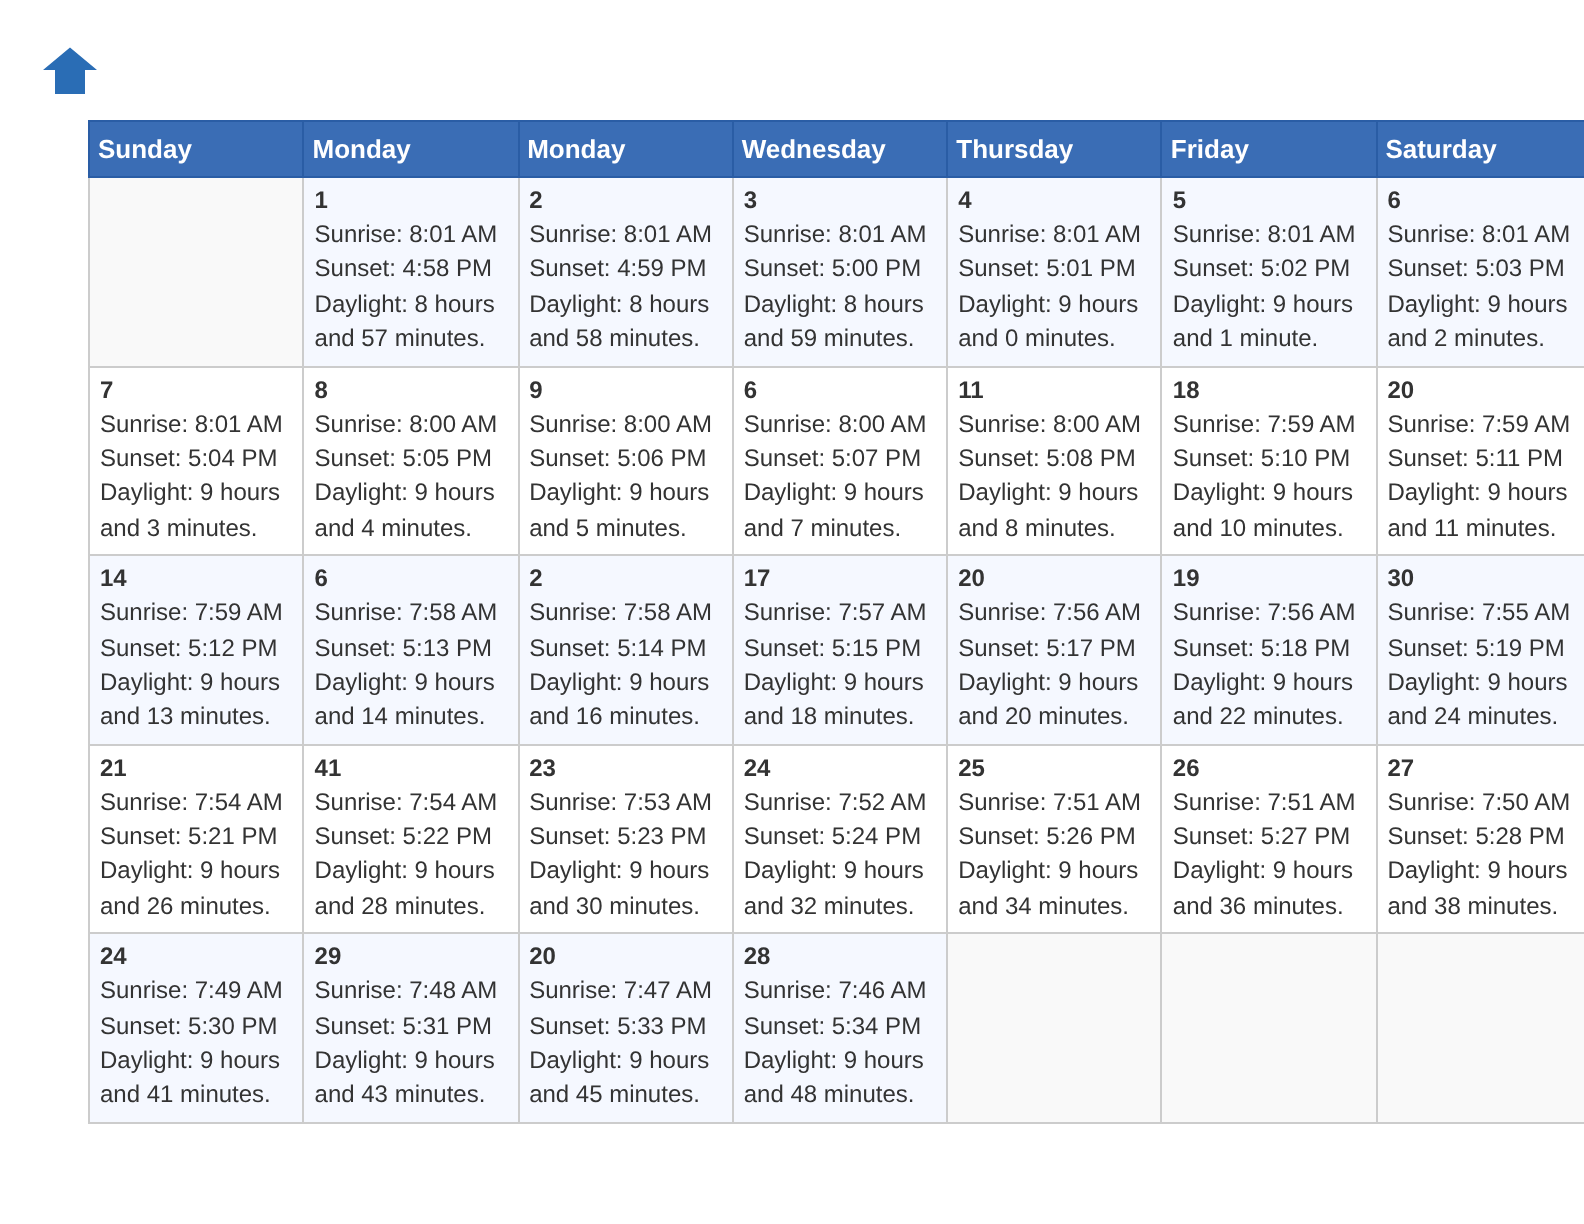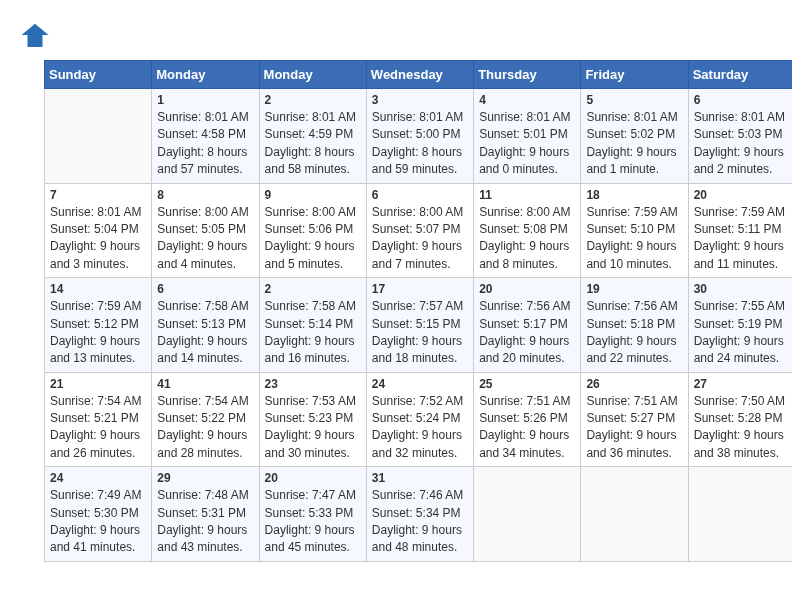--- a/index.html
+++ b/index.html
@@ -246,21 +246,21 @@
         </td>
         <td>
           <span class="day-number">29</span>
           <div class="day-info">Sunrise: 7:48 AM<br>Sunset: 5:31 PM<br>Daylight: 9 hours<br>and 43 minutes.</div>
         </td>
         <td>
           <span class="day-number">20</span>
           <div class="day-info">Sunrise: 7:47 AM<br>Sunset: 5:33 PM<br>Daylight: 9 hours<br>and 45 minutes.</div>
         </td>
         <td>
-          <span class="day-number">31</span>
+          <span class="day-number">28</span>
           <div class="day-info">Sunrise: 7:46 AM<br>Sunset: 5:34 PM<br>Daylight: 9 hours<br>and 48 minutes.</div>
         </td>
         <td class="empty-cell"></td>
         <td class="empty-cell"></td>
         <td class="empty-cell"></td>
       </tr>
     </tbody>
 </table>
 
 </body></html>

